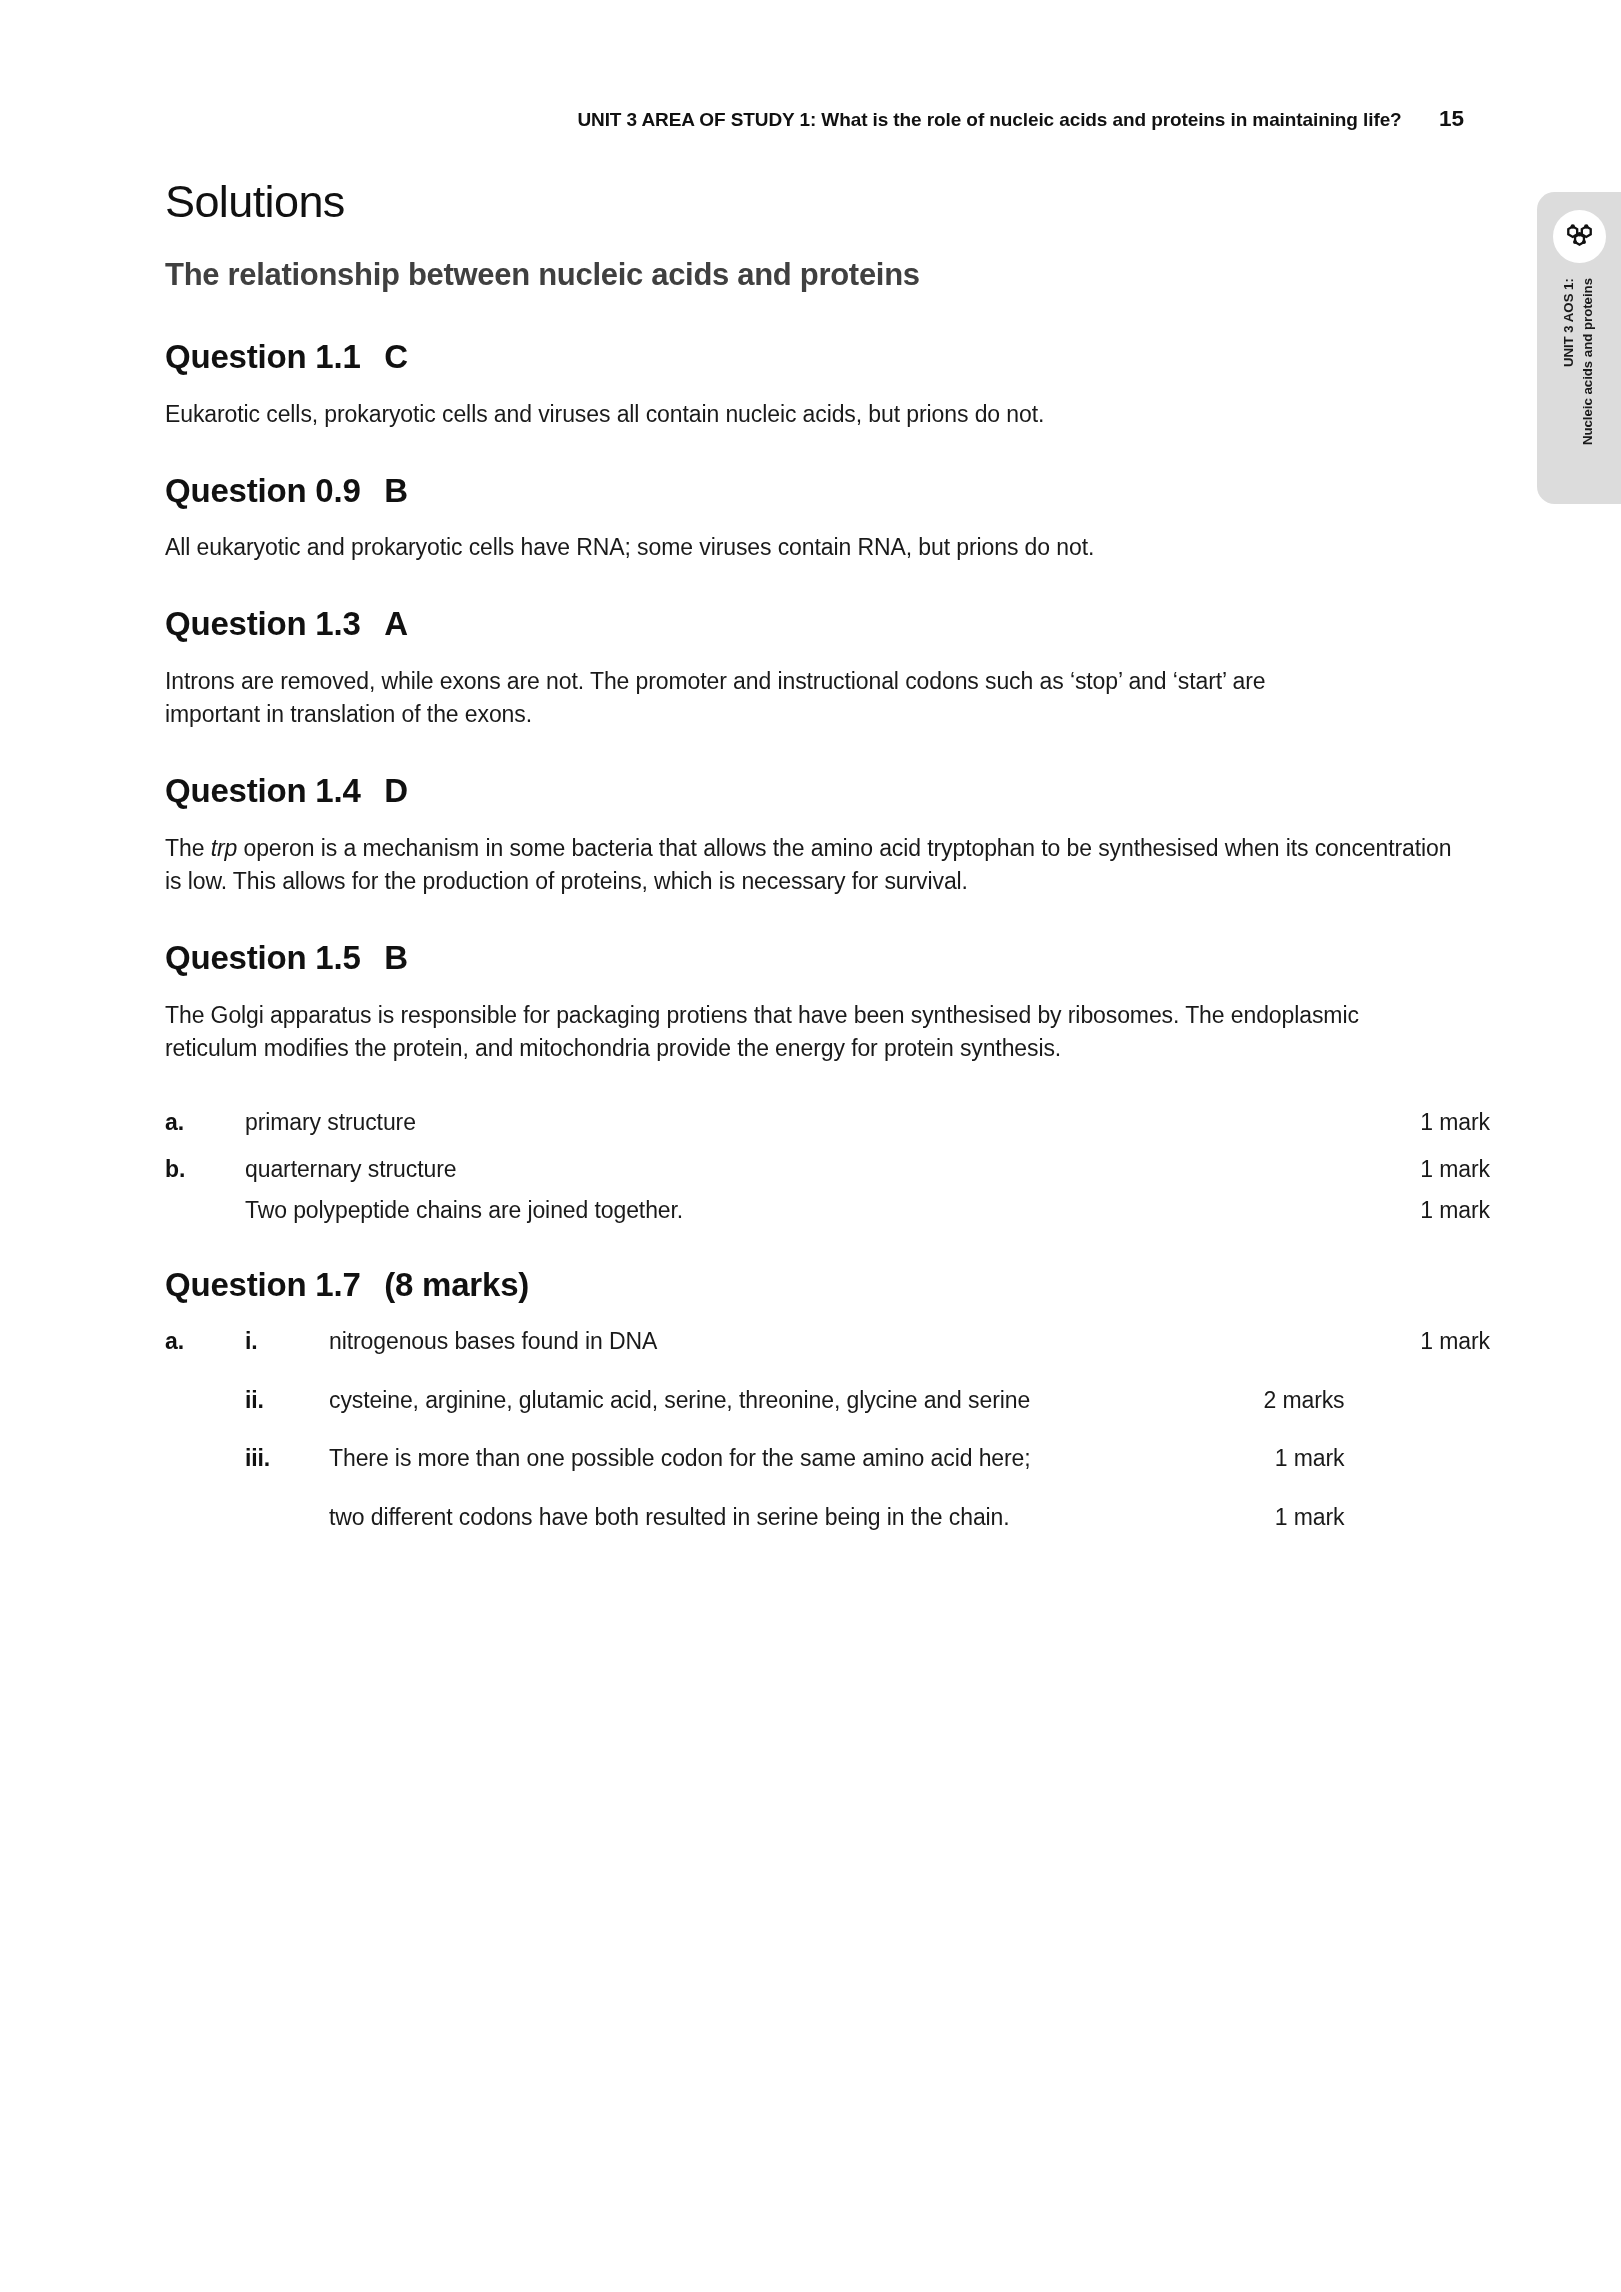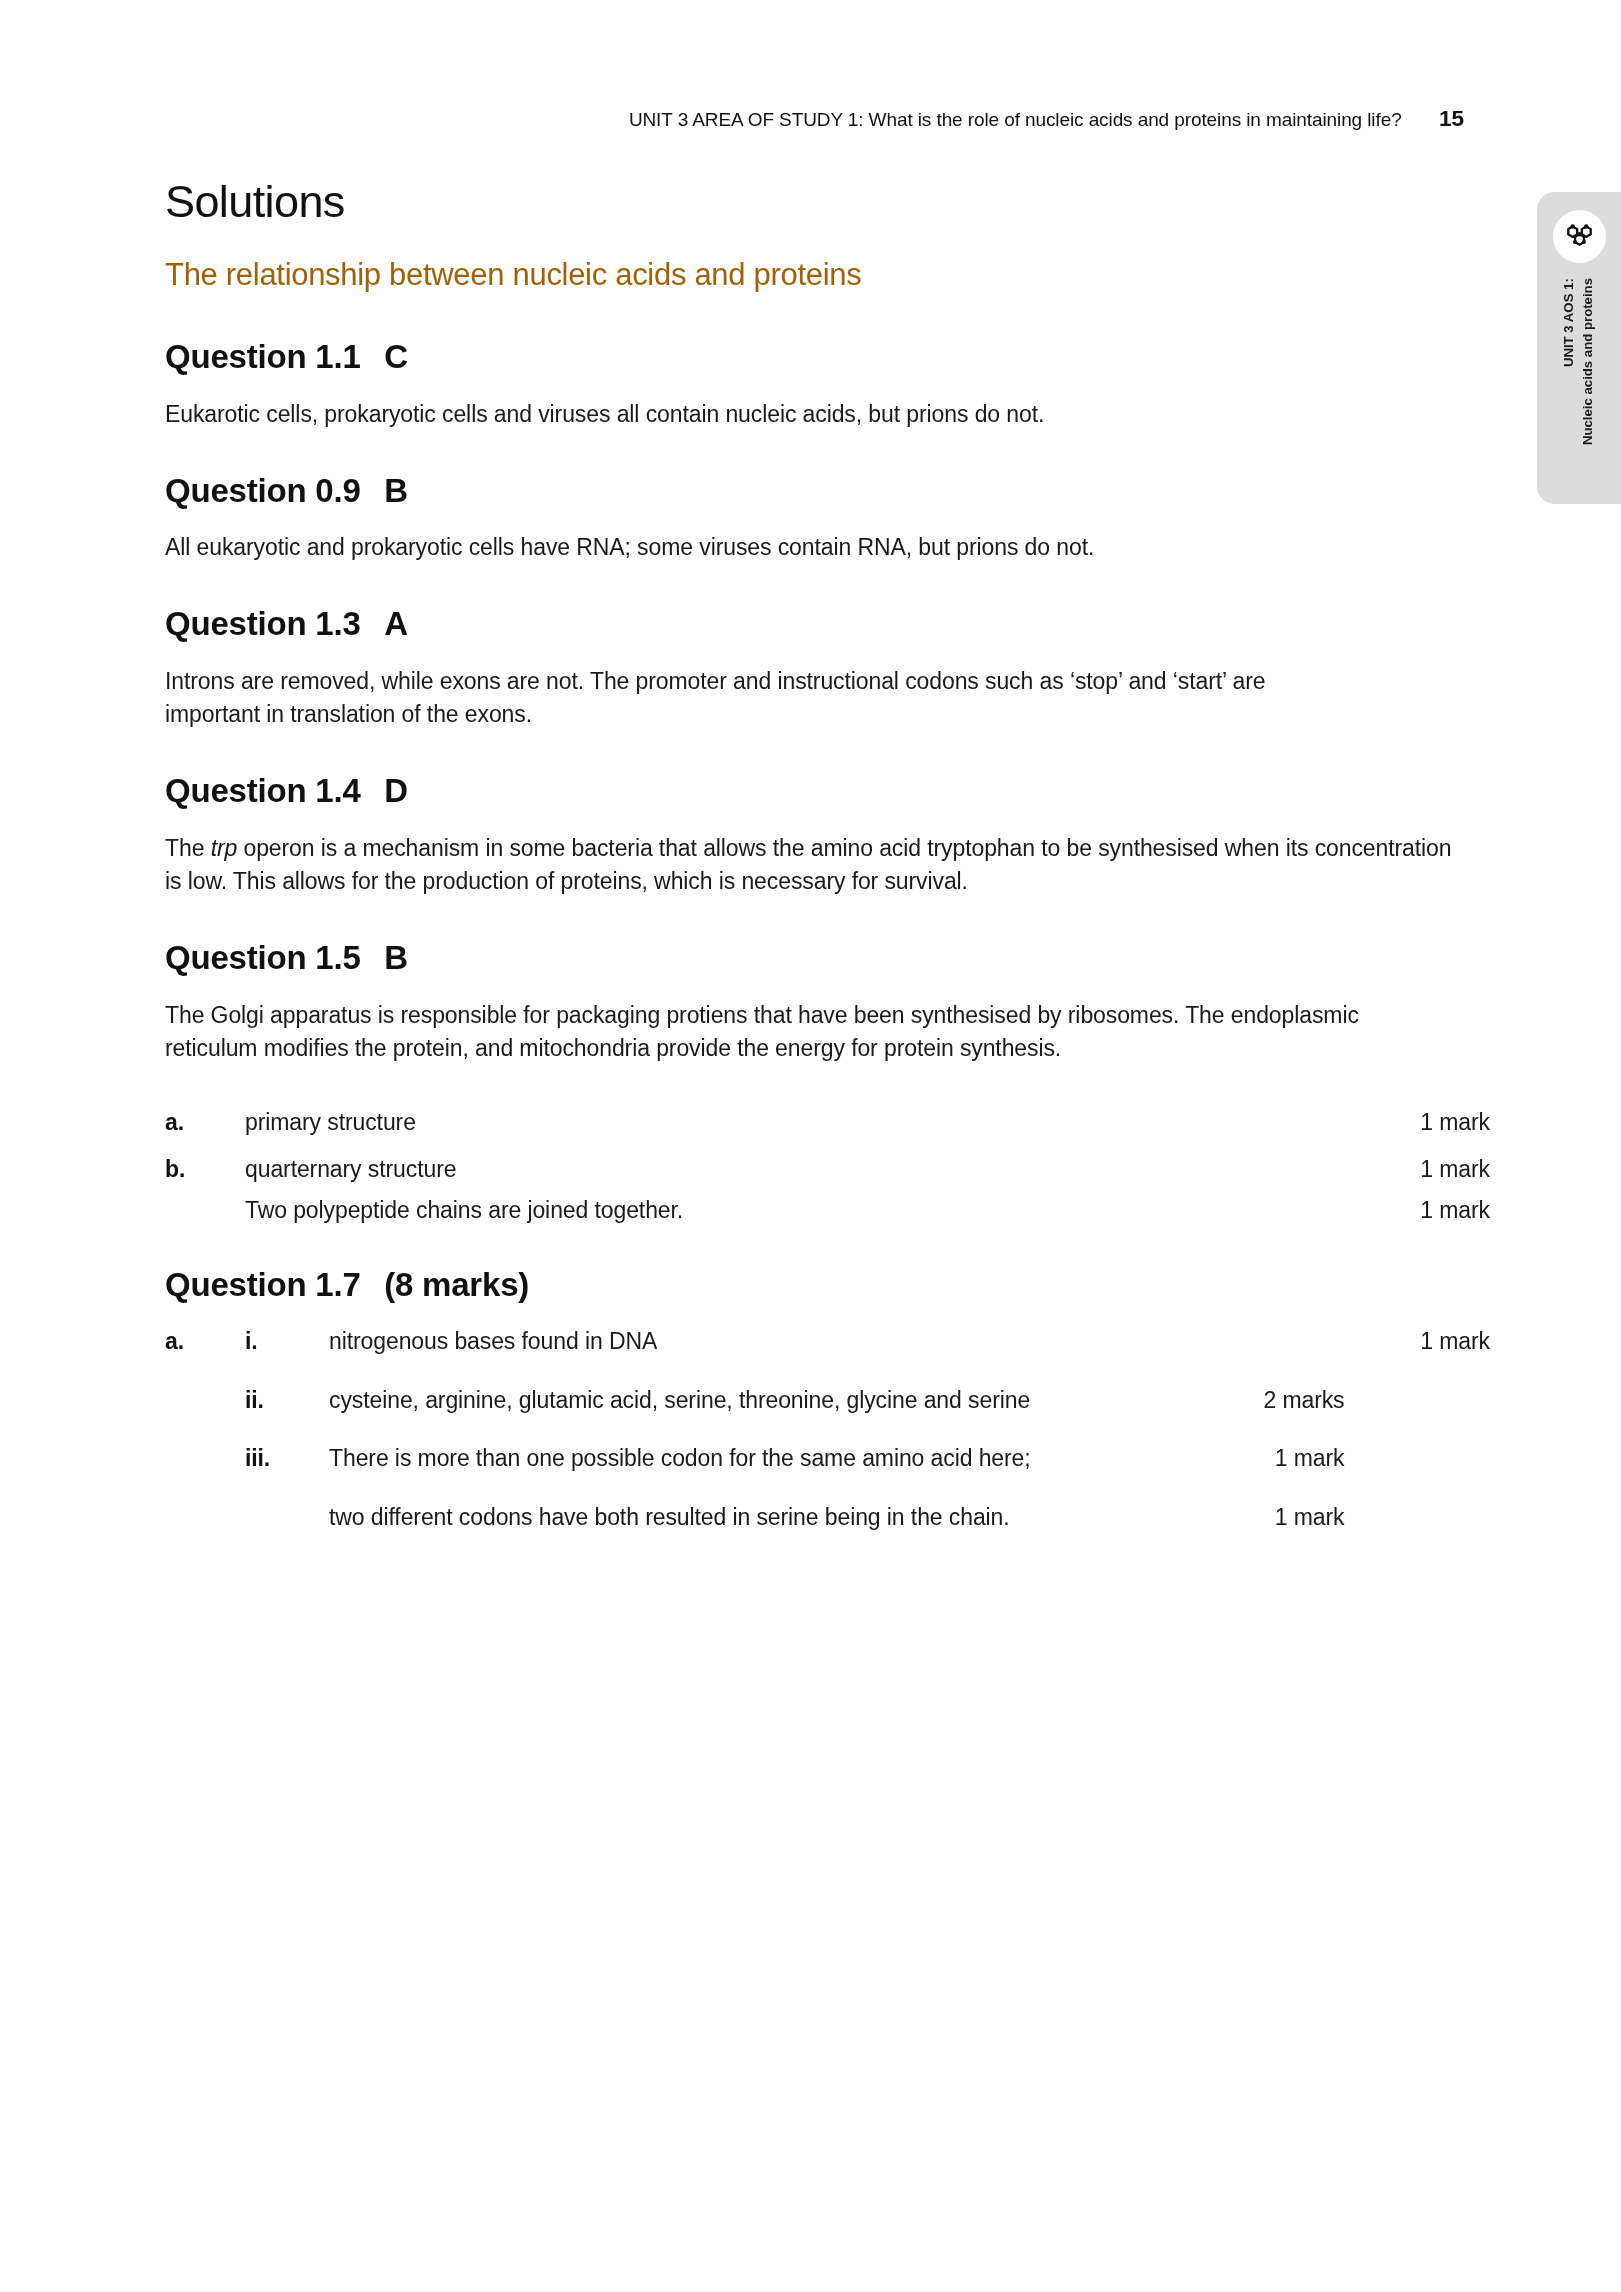--- a/index.html
+++ b/index.html
@@ -24,21 +24,21 @@
     position: absolute;
     top: 106px;
     left: 157px;
     right: 157px;
     display: flex;
     align-items: baseline;
     justify-content: flex-end;
   }
   .running-header .head-text {
     font-size: 19px;
-    font-weight: normal;
+    font-weight: bold;
     letter-spacing: -0.1px;
     color: #111111;
     white-space: nowrap;
   }
   .running-header .folio {
     font-size: 22.5px;
     font-weight: bold;
     color: #111111;
     margin-left: 35px;
     min-width: 27.4px;
@@ -95,24 +95,24 @@
   h1.doc-title {
     font-size: 45px;
     font-weight: normal;
     letter-spacing: -0.6px;
     margin: 0 0 33px 0;
     color: #111111;
     line-height: 1.05;
   }
   h2.section-title {
     font-size: 31px;
-    font-weight: normal;
+    font-weight: bold;
     letter-spacing: -0.3px;
     margin: 0 0 45px 0;
-    color: #a16207;
+    color: #404040;
     line-height: 1.12;
   }
 
   .q-block {
     margin-bottom: 41px;
   }
   .q-head {
     font-size: 33px;
     font-weight: bold;
     letter-spacing: -0.2px;

